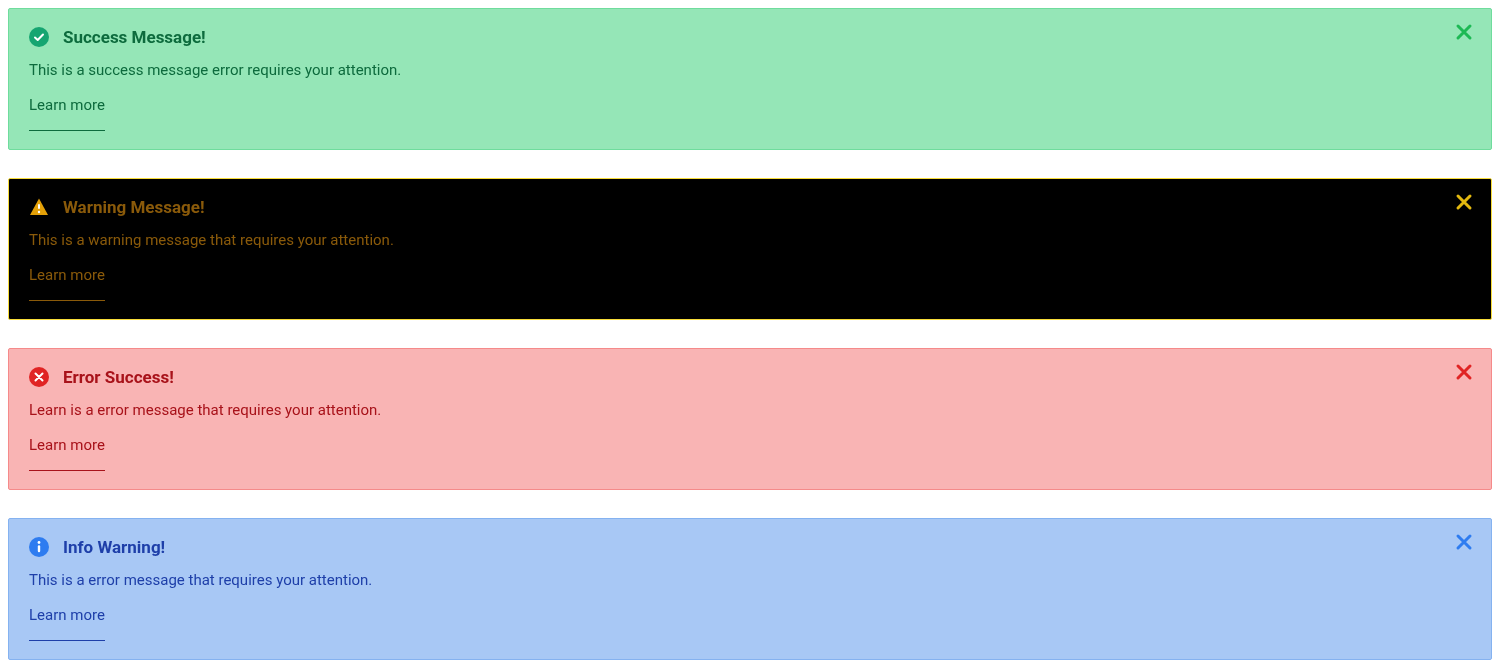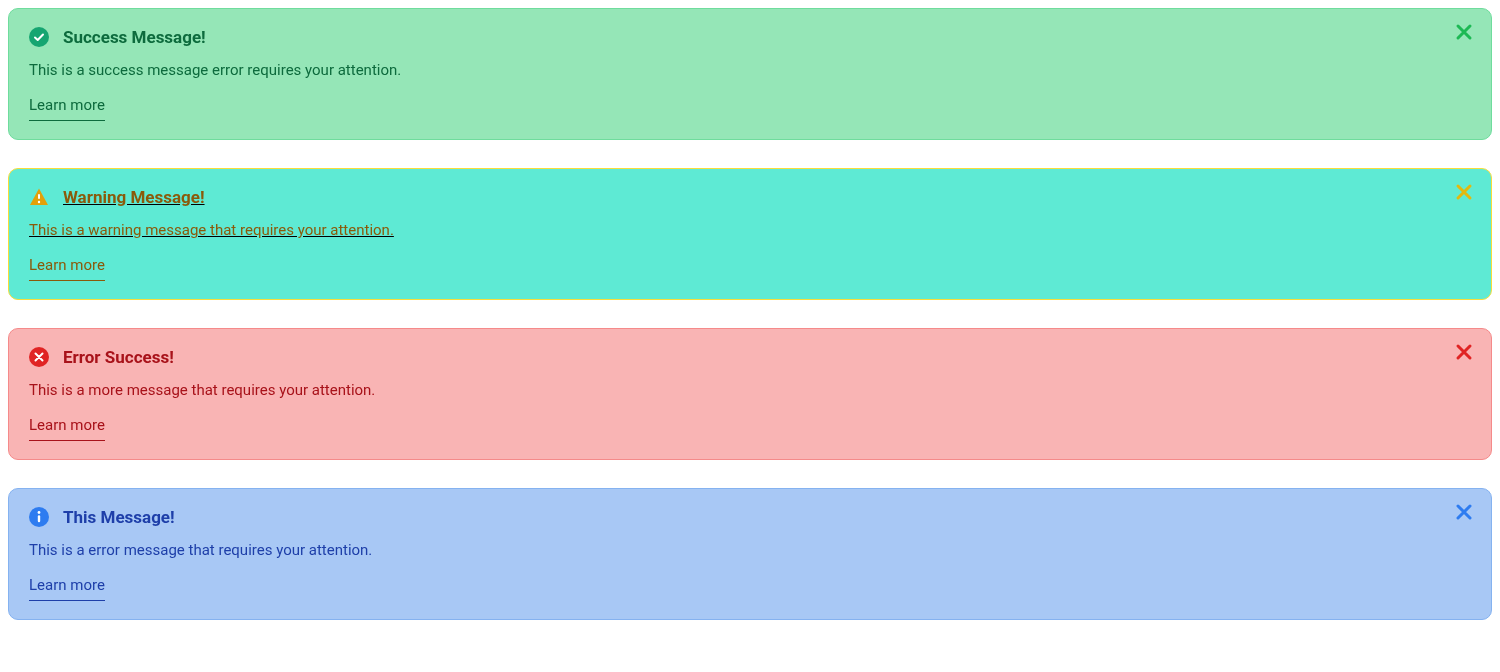--- a/index.html
+++ b/index.html
@@ -8,21 +8,21 @@
       padding: 0;
     }
     body {
       font-family: -apple-system, BlinkMacSystemFont, "Segoe UI", Roboto, Helvetica, Arial, sans-serif;
       background: #ffffff;
       padding: 8px;
       width: 1500px;
     }
     .alert {
       position: relative;
-      border-radius: 10px;
+      border-radius: 2px;
       border: 1px solid;
       padding: 18px 50px 18px 20px;
       margin-bottom: 28px;
     }
     .alert:last-child {
       margin-bottom: 0;
     }
     .alert-header {
       display: flex;
       align-items: center;
@@ -46,21 +46,21 @@
       font-size: 17px;
     }
     .alert-body {
       font-size: 15px;
       margin-bottom: 16px;
     }
     .alert-link {
       font-size: 15px;
       text-decoration: none;
       border-bottom: 1px solid;
-      padding-bottom: 6px;
+      padding-bottom: 16px;
       display: inline-block;
       cursor: pointer;
     }
     .alert-close {
       position: absolute;
       top: 14px;
       right: 16px;
       width: 22px;
       height: 22px;
       cursor: pointer;
@@ -81,21 +81,21 @@
     .alert-success .alert-title,
     .alert-success .alert-body,
     .alert-success .alert-link {
       color: #0d6b3d;
       border-color: #0d6b3d;
     }
     .alert-success .alert-close svg { stroke: #1db954; }
 
     
     .alert-warning {
-      background: #5eead4;
+      background: #000000;
       border-color: #f8dd3a;
       text-decoration: underline;
     }
     .alert-warning .alert-title,
     .alert-warning .alert-body,
     .alert-warning .alert-link {
       color: #8a5a0a;
       border-color: #8a5a0a;
     }
     .alert-warning .alert-close svg { stroke: #e3b90f; }
@@ -175,41 +175,41 @@
 <div class="alert alert-error">
   <div class="alert-header">
     <span class="alert-icon">
       <svg viewBox="0 0 20 20" fill="none">
         <circle cx="10" cy="10" r="10" fill="#e02424"></circle>
         <path d="M6.5 6.5 L13.5 13.5 M13.5 6.5 L6.5 13.5" stroke="#ffffff" stroke-width="2" stroke-linecap="round"></path>
       </svg>
     </span>
     <span class="alert-title">Error Success!</span>
   </div>
-  <div class="alert-body">This is a more message that requires your attention.</div>
+  <div class="alert-body">Learn is a error message that requires your attention.</div>
   <a class="alert-link">Learn more</a>
   <span class="alert-close">
     <span>
       <svg viewBox="0 0 20 20" fill="none">
         <path d="M4 4 L16 16 M16 4 L4 16" stroke-width="3" stroke-linecap="round"></path>
       </svg>
     </span>
   </span>
 </div>
 
 <div class="alert alert-info">
   <div class="alert-header">
     <span class="alert-icon">
       <svg viewBox="0 0 20 20" fill="none">
         <circle cx="10" cy="10" r="10" fill="#2e7cf0"></circle>
         <circle cx="10" cy="5.5" r="1.4" fill="#ffffff"></circle>
         <rect x="8.8" y="8.2" width="2.4" height="7" rx="1.2" fill="#ffffff"></rect>
       </svg>
     </span>
-    <span class="alert-title">This Message!</span>
+    <span class="alert-title">Info Warning!</span>
   </div>
   <div class="alert-body">This is a error message that requires your attention.</div>
   <a class="alert-link">Learn more</a>
   <span class="alert-close">
     <span>
       <svg viewBox="0 0 20 20" fill="none">
         <path d="M4 4 L16 16 M16 4 L4 16" stroke-width="3" stroke-linecap="round"></path>
       </svg>
     </span>
   </span>

